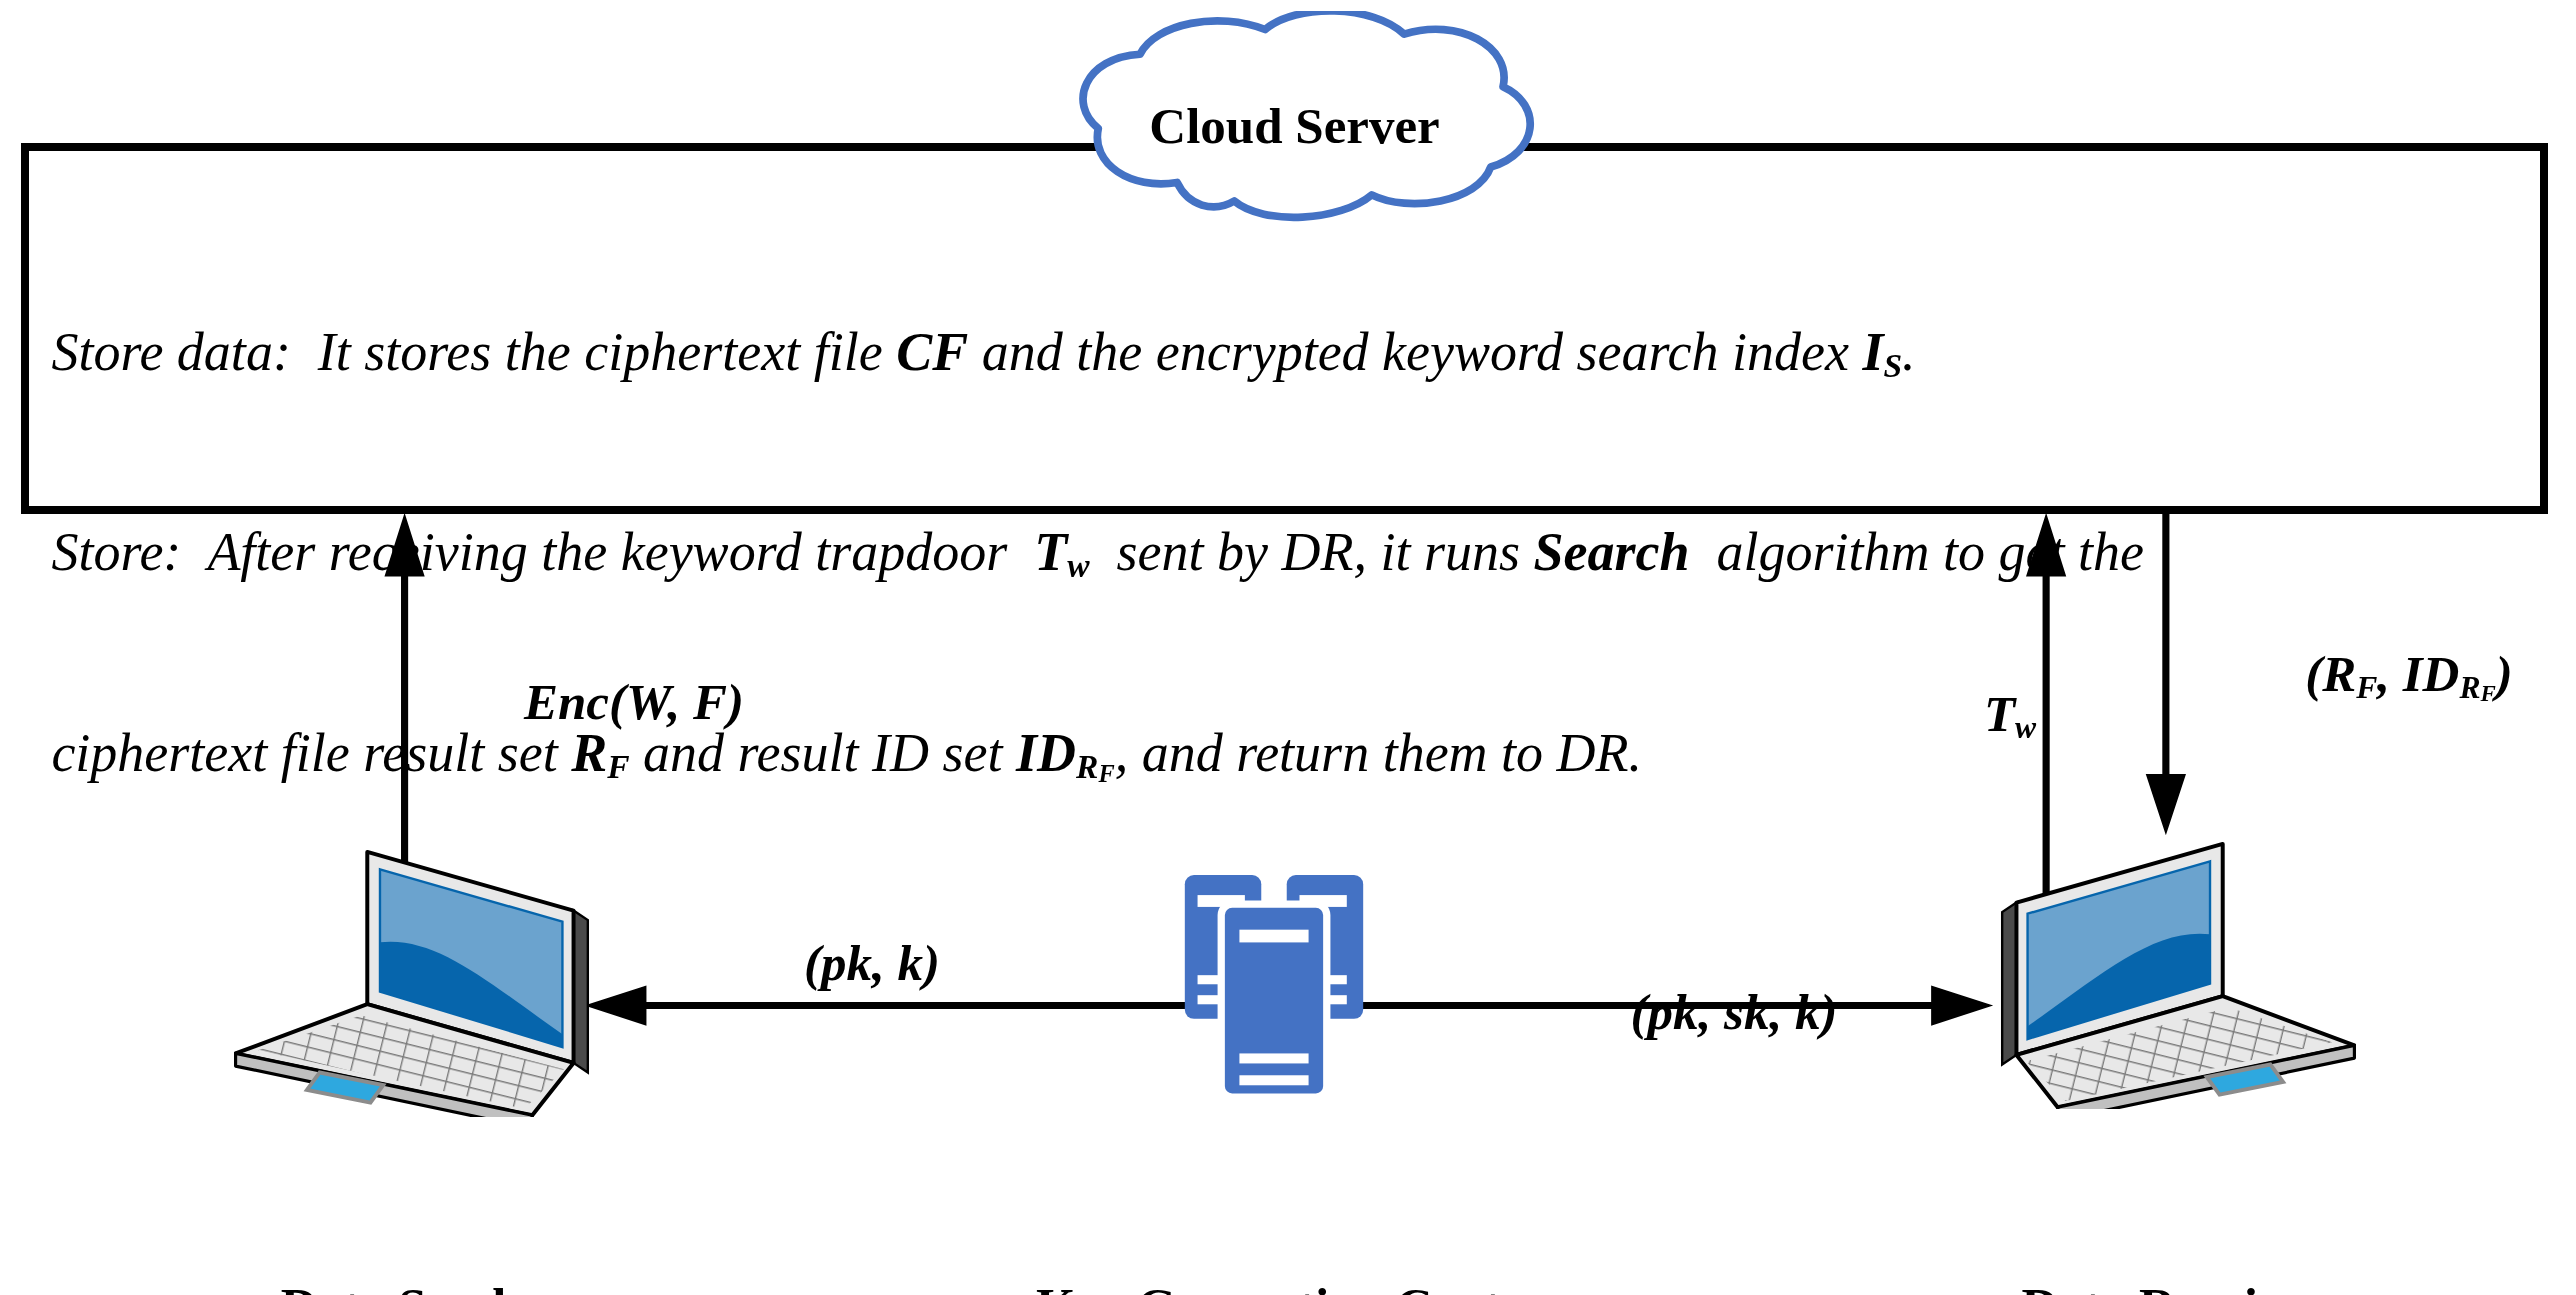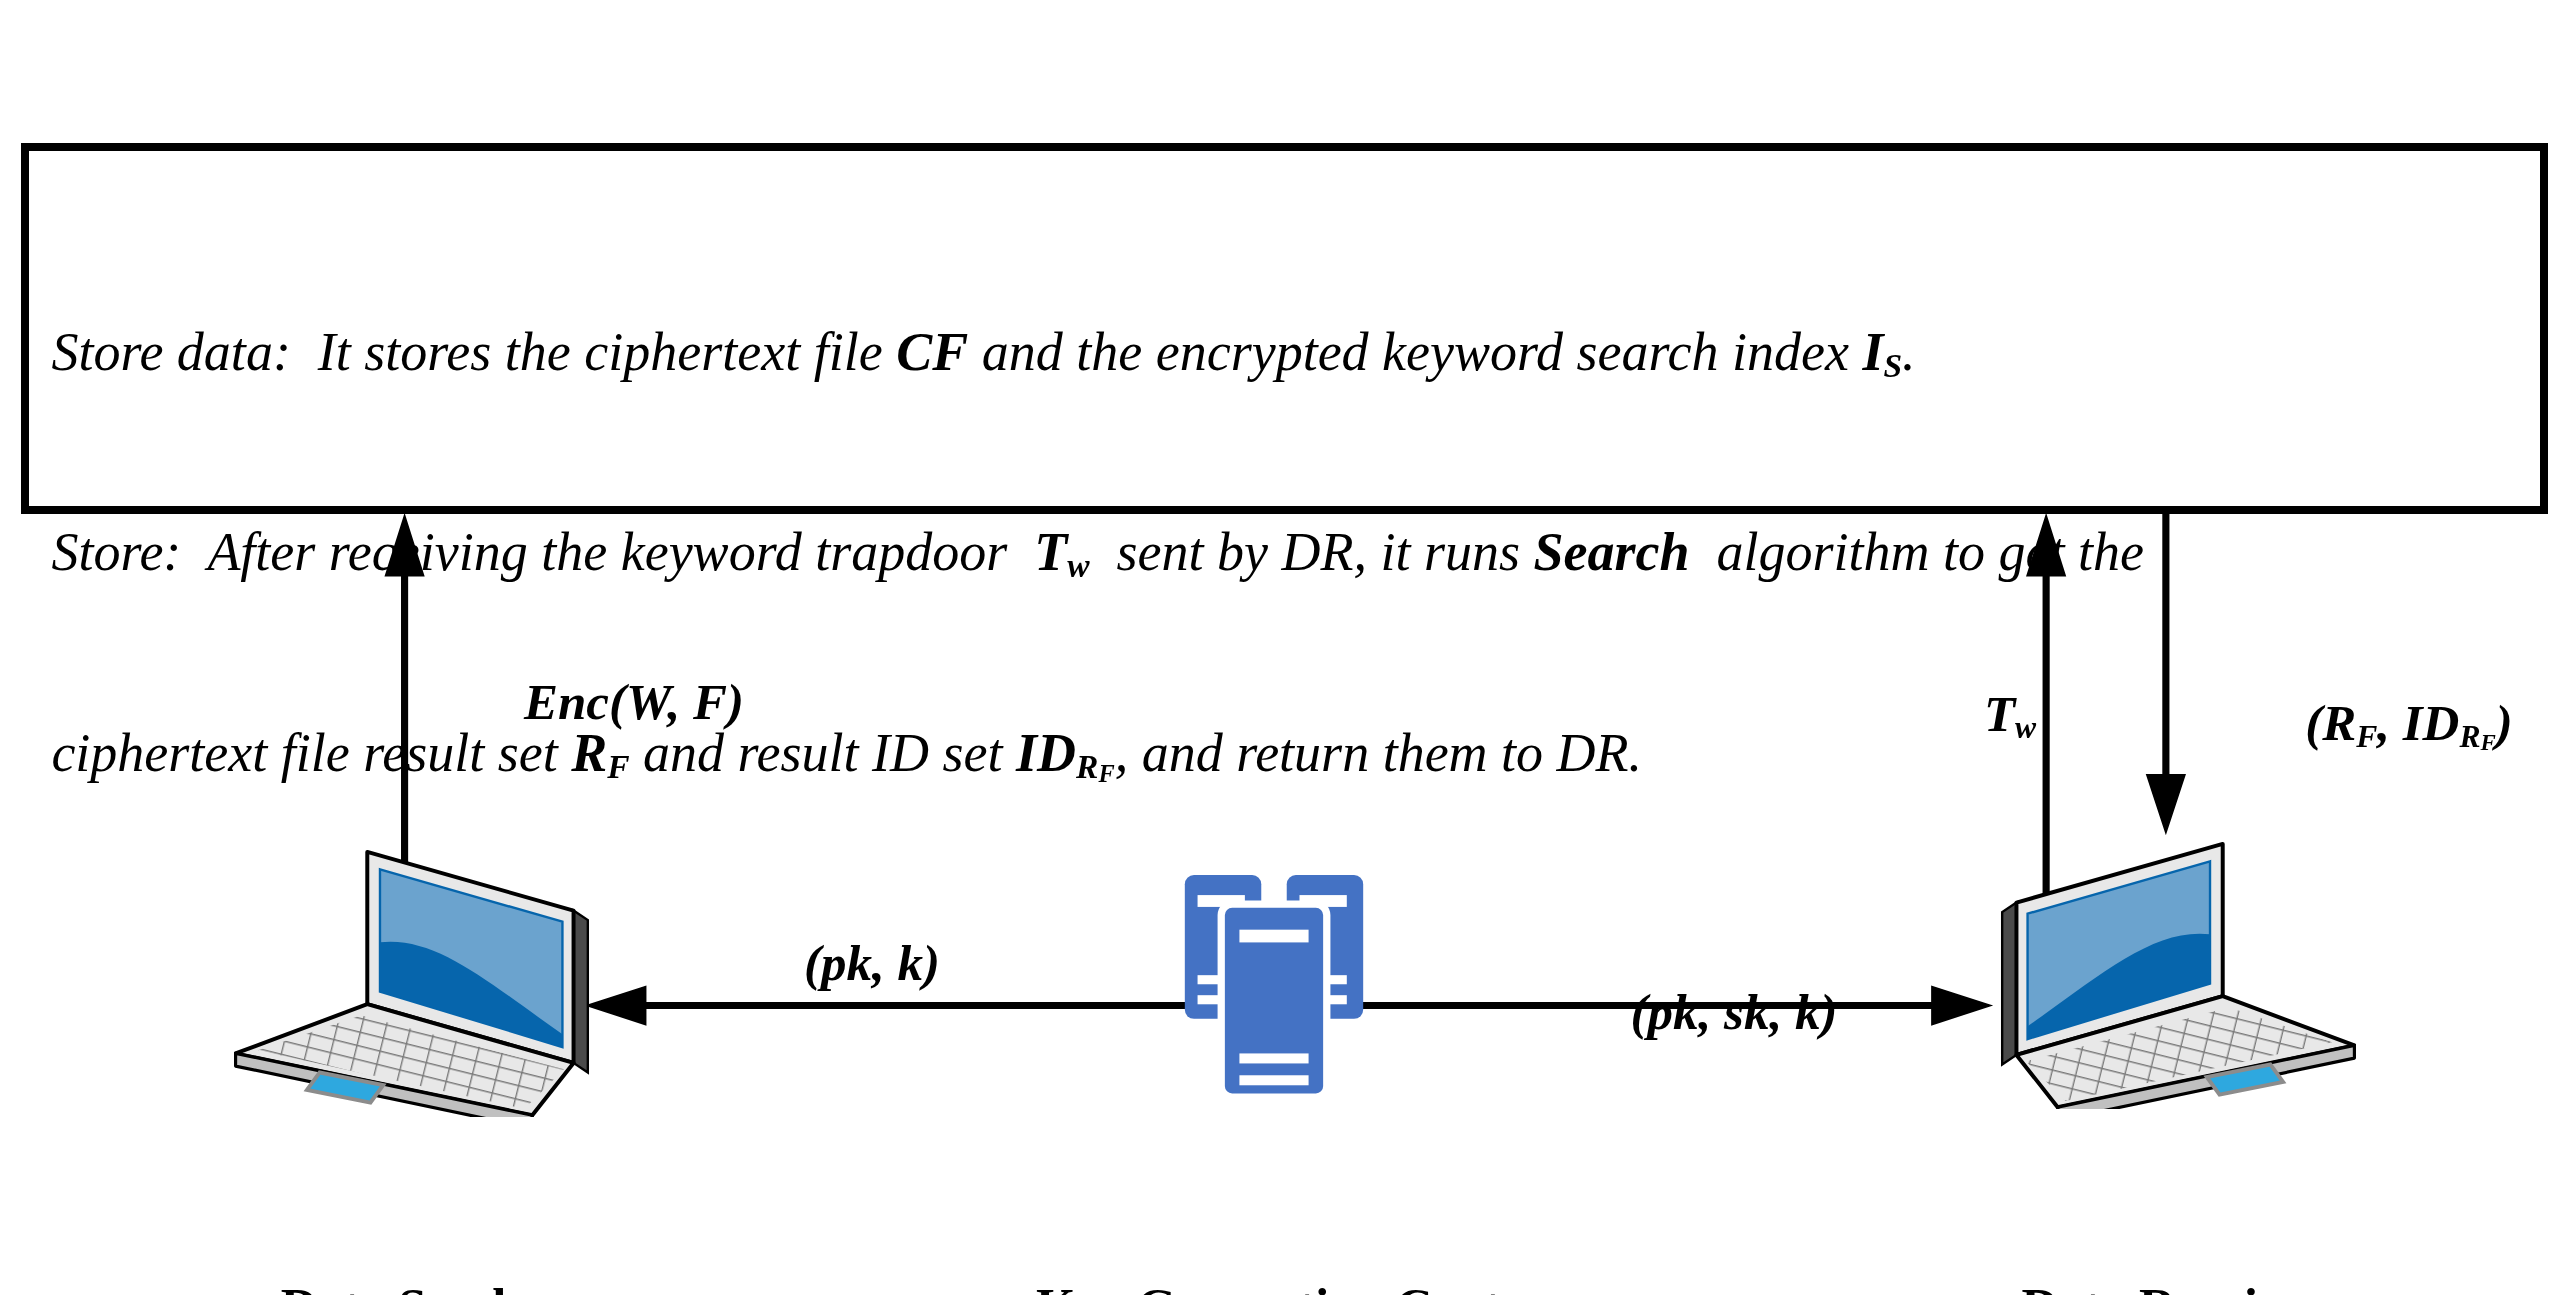--- a/index.html
+++ b/index.html
@@ -32,21 +32,21 @@
   .cap-ds{left:416px;top:1139px;}
   .cap-kgc{left:1291px;top:1139px;}
   .cap-dr{left:2175px;top:1139px;}
 
   
   .mathlabel{z-index:4;font-style:italic;font-size:51px;white-space:pre;transform:translateX(-50%);margin-left:46px;}
   .lbl-enc{left:588px;top:673px;}
   .lbl-pkk{left:826px;top:934px;}
   .lbl-pkskk{left:1688px;top:983px;}
   .lbl-tw{left:1964px;top:685px;}
-  .lbl-rf{left:2363px;top:694px;}
+  .lbl-rf{left:2363px;top:645px;}
 </style>
 </head>
 <body>
 
 <div class="canvas">
 
   <div class="abs server-box">
     <div class="server-box-text">
       <div><span>Store data:  It stores the ciphertext file </span><span class="b">CF</span><span> and the encrypted keyword search index </span><span class="b">I</span><span class="b sub1">S</span><span>.</span></div>
       <div><span>Store:  After receiving the keyword trapdoor  </span><span class="b">T</span><span class="b sub1">w</span><span>  sent by DR, it runs </span><span class="b">Search</span><span>  algorithm to get the</span></div>
@@ -73,20 +73,35 @@
         <polygon points="2580,650 2556,726 2604,726" stroke-width="2"></polygon>
       </g>
 
       <g>
         <line x1="2731" y1="648" x2="2731" y2="985"></line>
         <polygon points="2731,1050 2707,977 2755,977" stroke-width="2"></polygon>
       </g>
     </g>
   </svg>
 
+  <div class="abs cloud">
+    <svg width="519" height="224" viewBox="0 0 660 290">
+      <path d="M 178,222
+               C 118,232 66,198 76,152
+               C 36,120 58,60 130,56
+               C 150,16 232,0 292,24
+               C 332,-10 432,-8 472,30
+               C 542,8 612,46 600,98
+               C 652,122 646,184 584,202
+               C 568,247 478,262 430,238
+               C 390,272 290,278 252,246
+               C 225,262 192,252 178,222 Z" fill="#ffffff" stroke="#4472C4" stroke-width="10" stroke-linejoin="round"></path>
+    </svg>
+    <div class="cloud-label">Cloud Server</div>
+  </div>
 
   <svg class="abs laptop-ds" viewBox="0 0 450 340">
     <defs>
       <pattern id="kb1" width="30" height="17" patternUnits="userSpaceOnUse" patternTransform="rotate(14)">
         <path d="M0 0 H30 M0 0 V17" stroke="#7a7a7a" stroke-width="3.5" fill="none"></path>
       </pattern>
     </defs>
     <g>
       <polygon points="428,80 446,92 446,284 428,272" fill="#4a4a4a" stroke="#000" stroke-width="3"></polygon>
       <polygon points="168,6 428,80 428,272 168,198" fill="#E8E8E8" stroke="#000" stroke-width="5" stroke-linejoin="round"></polygon>

